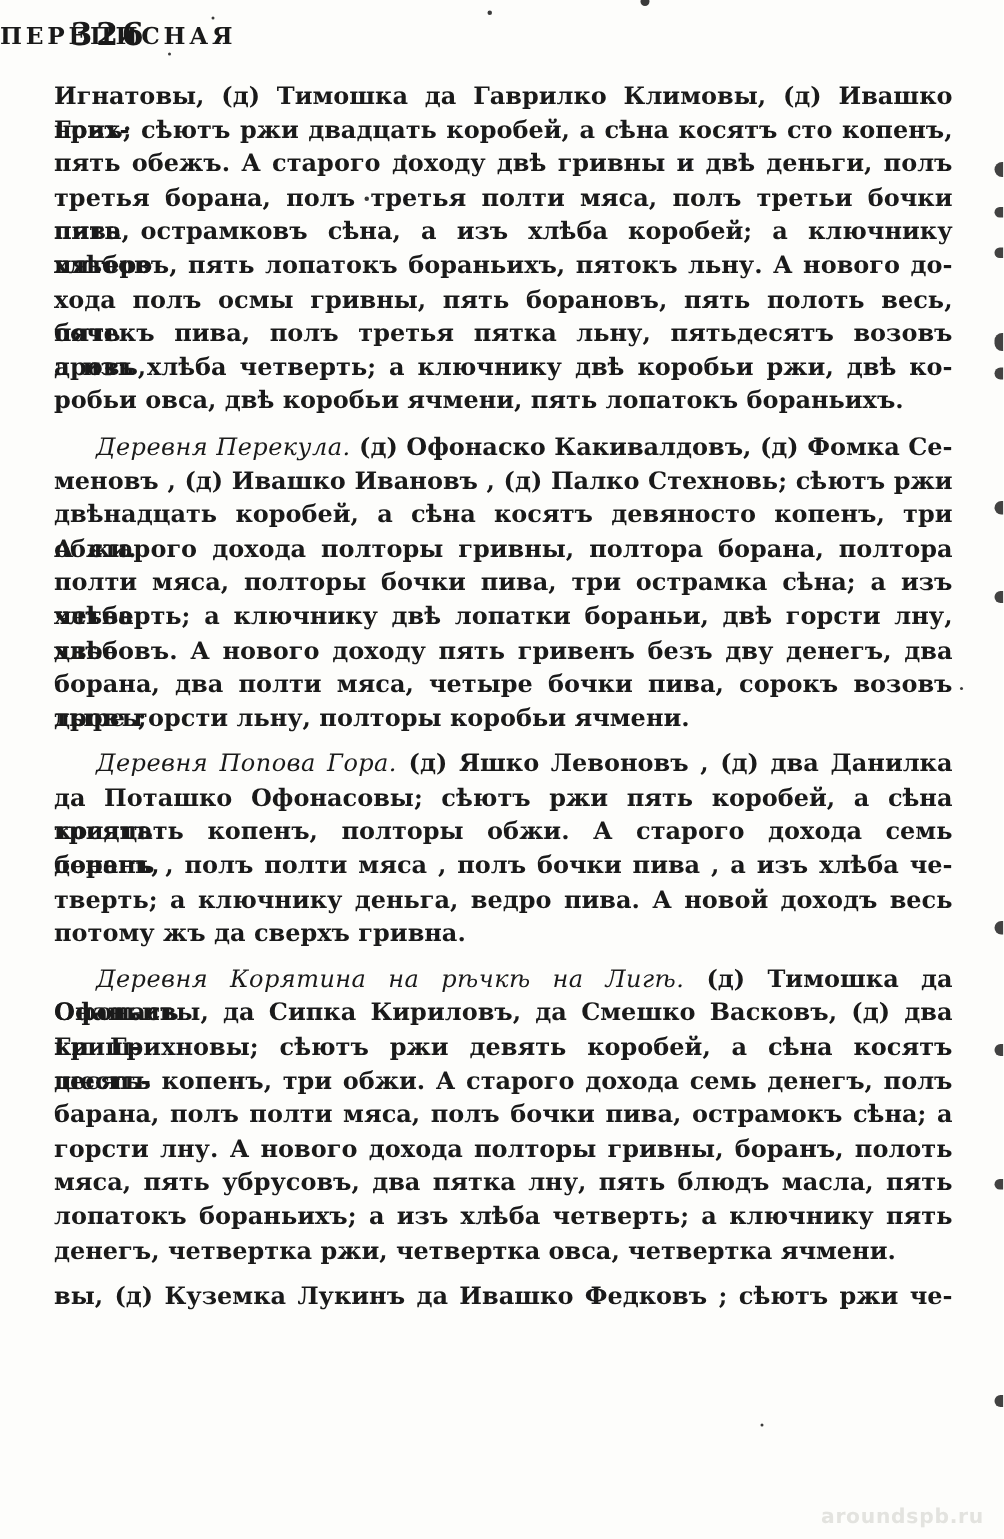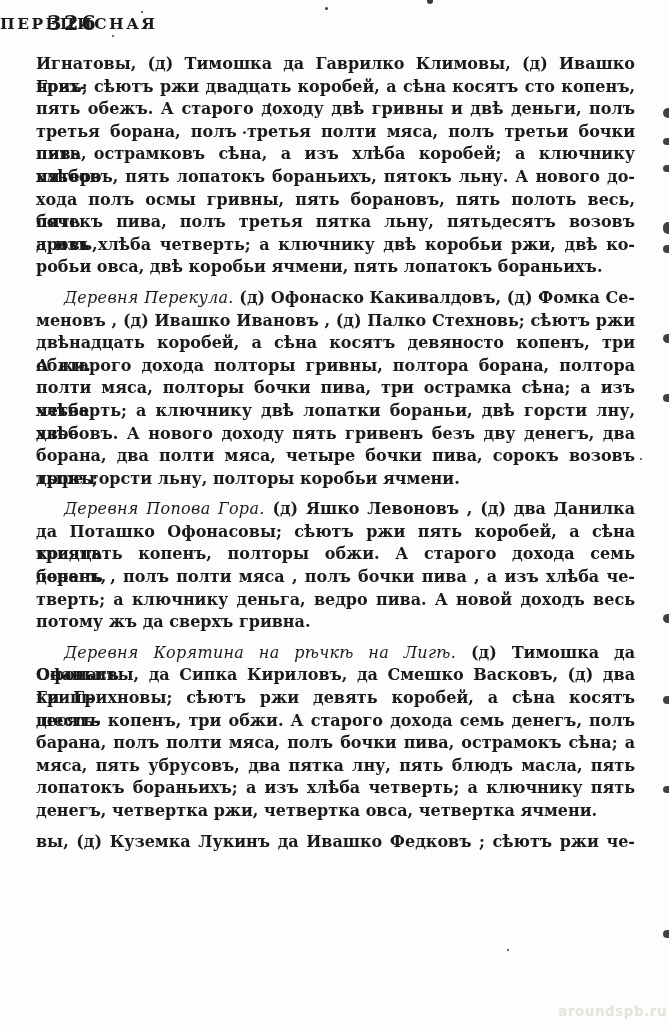--- a/index.html
+++ b/index.html
@@ -65,21 +65,21 @@
   .edge-mark {
     position: absolute;
     right: 0;
     width: 6px;
     background: #2e2e2e;
     border-radius: 5px 0 0 5px;
     opacity: 0.9;
   }
   .watermark {
     position: absolute;
-    right: 2px;
+    right: 13px;
     bottom: 7px;
     font-family: "DejaVu Sans", sans-serif;
     font-size: 13.5px;
     font-weight: 700;
     letter-spacing: 0.5px;
     color: #e3e3df;
   }
 </style>
 </head>
 <body>
@@ -131,20 +131,21 @@
         </div>
     </div>
 
     <div class="para">
       <div class="line first indent"><span class="lead">Деревня Корятина на рѣчкѣ на Лигѣ.</span><span> (д) Тимошка да Офонасъ</span></div>
       <div class="lines">
           <div class="line">Онаньивы, да Сипка Кириловъ, да Смешко Васковъ, (д) два Гриш-</div>
           <div class="line">ки Грихновы; сѣютъ ржи девять коробей, а сѣна косятъ шесть-</div>
           <div class="line">десятъ копенъ, три обжи. А старого дохода семь денегъ, полъ</div>
           <div class="line">барана, полъ полти мяса, полъ бочки пива, острамокъ сѣна; а</div>
+          <div class="line">горсти лну. А нового дохода полторы гривны, боранъ, полоть</div>
           <div class="line">мяса, пять убрусовъ, два пятка лну, пять блюдъ масла, пять</div>
           <div class="line">лопатокъ бораньихъ; а изъ хлѣба четверть; а ключнику пять</div>
           <div class="line">денегъ, четвертка ржи, четвертка овса, четвертка ячмени.</div>
         </div>
     </div>
 
     <div class="para">
       <div class="lines justify-last">
           <div class="line">вы, (д) Куземка Лукинъ да Ивашко Федковъ ; сѣютъ ржи че-</div>
         </div>

